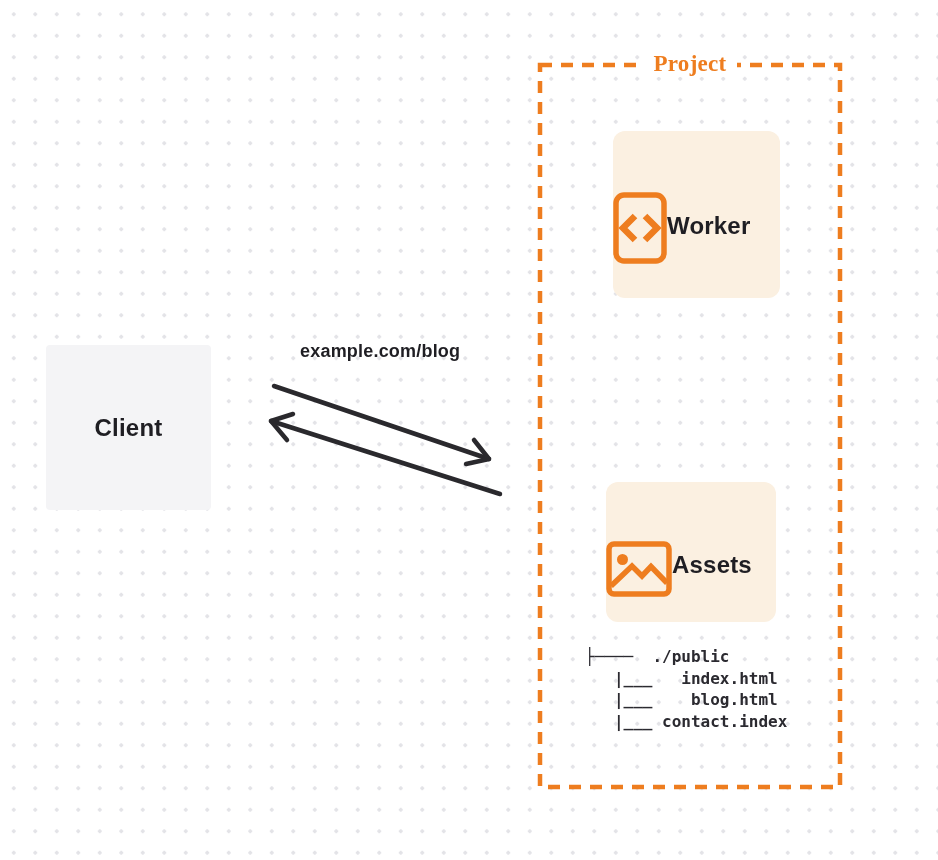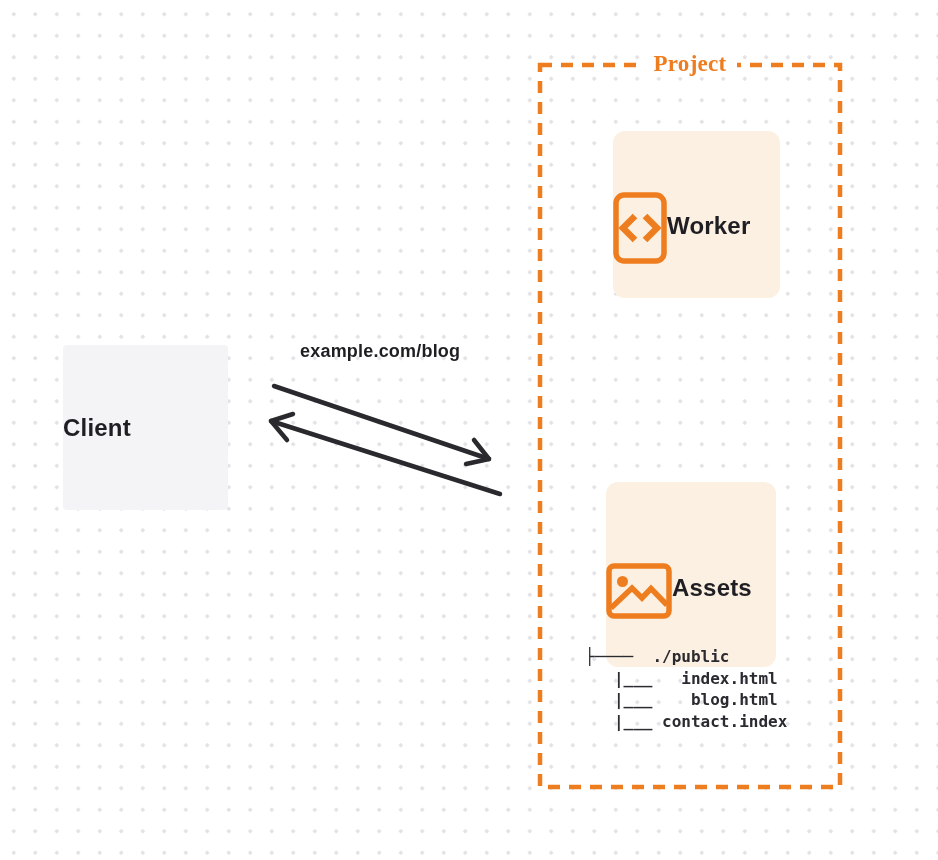--- a/index.html
+++ b/index.html
@@ -21,23 +21,23 @@
     background-size:21.5px 21.5px;
     background-position:3px 3.5px;
     overflow:hidden;
     font-family:"Liberation Sans", sans-serif;
   }
   #overlay{position:absolute;left:0;top:0;pointer-events:none;}
   .project-border{fill:none;stroke:var(--accent);stroke-width:4.5;stroke-dasharray:12 9;}
   .arrow{fill:none;stroke:var(--arrow);stroke-width:4.5;stroke-linecap:round;stroke-linejoin:round;}
 
   .client-box{
-    position:absolute;left:63px;top:345px;width:165px;height:165px;
+    position:absolute;left:46px;top:345px;width:165px;height:165px;
     background:var(--client_bg);border-radius:4px;
-    display:flex;align-items:center;
+    display:flex;align-items:center;justify-content:center;
   }
   .client-box span{font-size:24px;font-weight:bold;color:var(--ink);letter-spacing:.2px;}
 
   .request-label{
     position:absolute;left:283px;top:341px;
     font-size:18px;font-weight:bold;color:var(--ink);letter-spacing:.2px;
     white-space:nowrap;
     margin-left:17px;
   }
 
@@ -48,21 +48,21 @@
   .project-label{
     display:inline-block;background:#fff;padding:0 10px;
     font-size:23px;font-weight:bold;color:var(--accent);letter-spacing:.3px;font-family:Liberation Serif, serif;
   }
 
   .card{
     position:absolute;background:var(--panel);border-radius:12px;
     display:flex;flex-direction:row;align-items:center;
   }
   .worker-card{left:613px;top:131px;width:167px;height:167px;}
-  .assets-card{left:606px;top:482px;width:170px;height:185px;}
+  .assets-card{left:606px;top:482px;width:170px;height:140px;}
   .worker-card .icon{margin-top:27px;}
   .assets-card .icon{margin-top:33px;}
   .card-label{font-size:24px;font-weight:bold;color:var(--ink);letter-spacing:.2px;line-height:28px;}
   .worker-card .card-label{margin-top:23px;}
   .assets-card .card-label{margin-top:26px;}
   .icon-stroke{fill:none;stroke:var(--accent);}
 
   .tree{
     position:absolute;left:585px;top:646px;
     font-family:"DejaVu Sans Mono", monospace;

